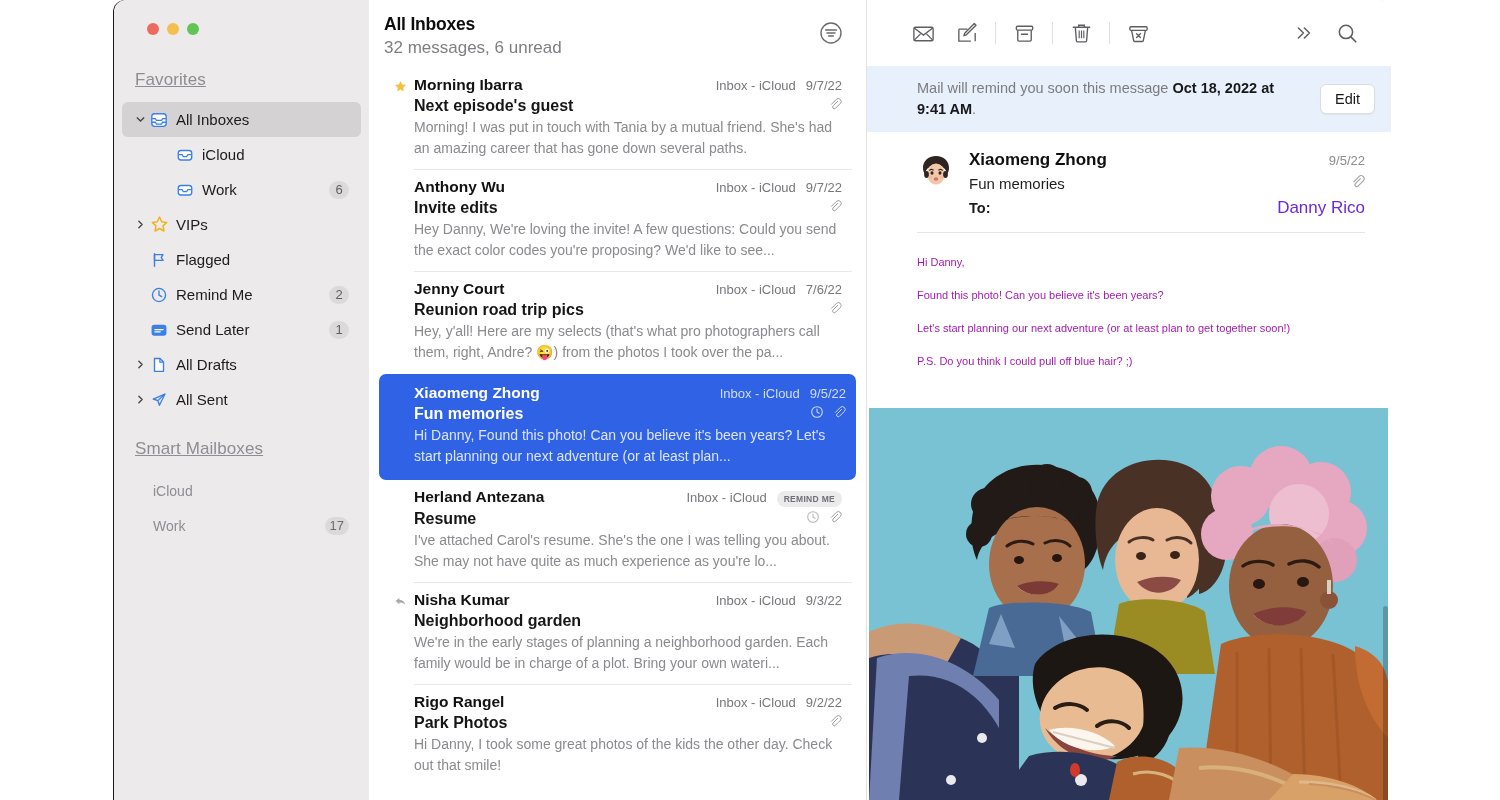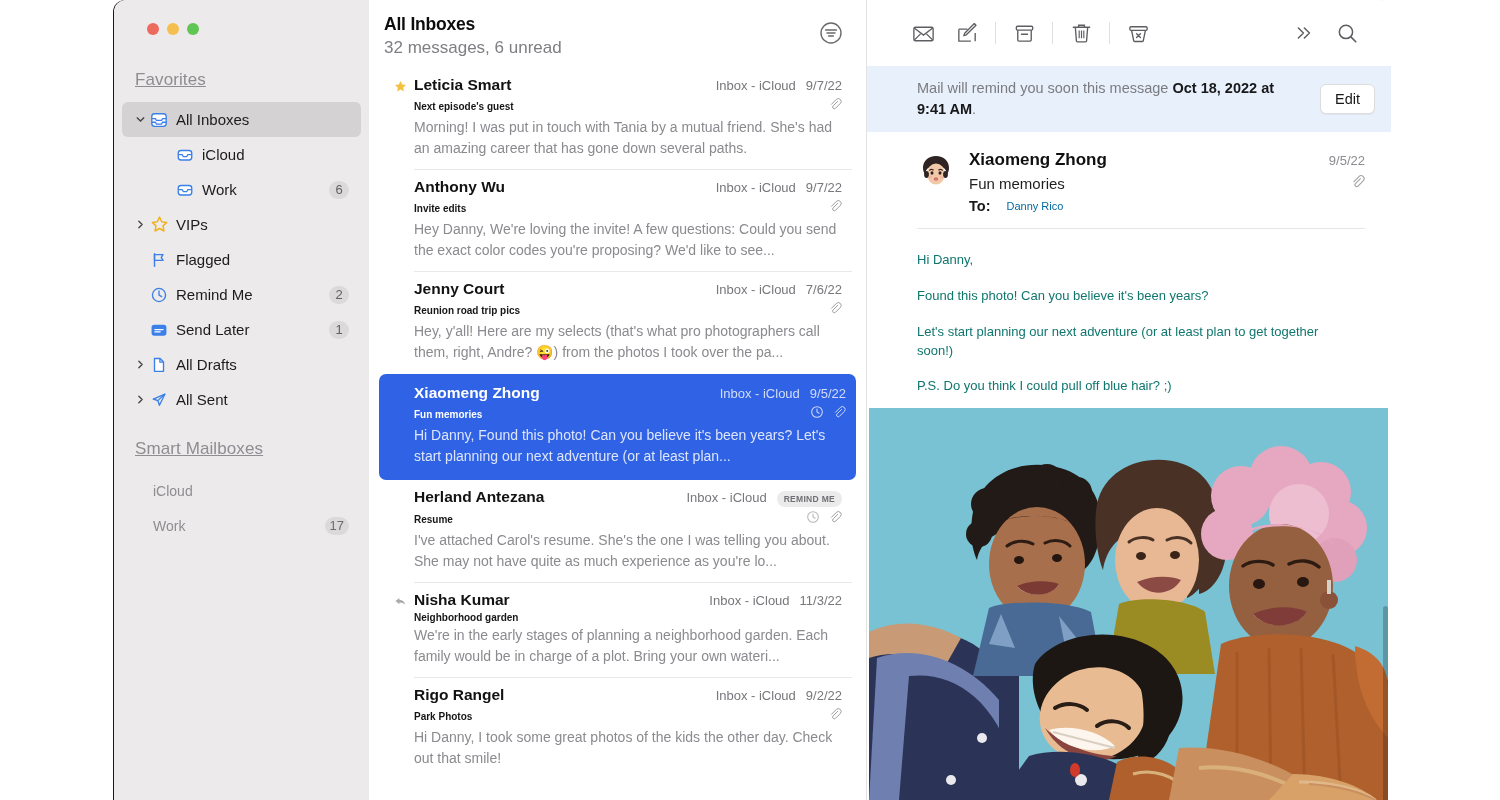--- a/index.html
+++ b/index.html
@@ -97,21 +97,21 @@
   }
   .msg.selected::before, .msg.selected + .msg::before { background: transparent; }
   .msg-row1 { display: flex; align-items: baseline; }
   .msg-from {
     font-size: 15.5px; font-weight: bold; color: #121212;
     flex: 1; white-space: nowrap; overflow: hidden;
   }
   .msg-box { font-size: 13px; color: #77777c; margin-right: 10px; white-space: nowrap; }
   .msg-date { font-size: 13px; color: #77777c; white-space: nowrap; }
   .msg-row2 { display: flex; align-items: center; margin-top: 3px; }
-  .msg-subj { font-size: 10px; font-weight: bold; color: #161616; flex: 1; }
+  .msg-subj { font-size: 16px; font-weight: bold; color: #161616; flex: 1; }
   .msg-icons { display: flex; align-items: center; gap: 8px; }
   .msg-prev {
     font-size: 14px; color: #8a8a8f; line-height: 1.5;
     margin-top: 2px; max-height: 42px; overflow: hidden;
   }
   .msg.selected .msg-from, .msg.selected .msg-subj { color: #ffffff; }
   .msg.selected .msg-box, .msg.selected .msg-date { color: #d3ddfa; }
   .msg.selected .msg-prev { color: #dde5fc; }
   .lead-ico {
     position: absolute; left: 10px; top: 11px;
@@ -155,25 +155,25 @@
     width: 38px; height: 38px; border-radius: 50%;
     flex: none; margin-right: 14px; overflow: hidden; margin-top: 2px;
   }
   .mhead-body { flex: 1; }
   .mh-r1 { display: flex; align-items: baseline; }
   .mh-name { font-size: 17px; font-weight: bold; color: #101012; flex: 1; }
   .mh-date { font-size: 13px; color: #8b8b90; }
   .mh-subj { font-size: 15px; color: #1e1e20; margin-top: 5px; }
   .mh-r3 { display: flex; align-items: center; margin-top: 5px; }
   .mh-to-lbl { font-size: 14.5px; font-weight: bold; color: #1a1a1c; margin-right: 16px; }
-  .mh-to-val { font-size: 11px; color: #0369a1; flex: 1; }
+  .mh-to-val { font-size: 17px; color: #6d28d9; flex: 1; text-align: right; }
   .mh-clip { margin-top: -14px; }
   .hr-line { height: 1px; background: #e6e6e6; margin: 14px 26px 0 50px; }
   .mbody { padding: 22px 40px 0 50px; }
-  .mbody p { font-size: 13px; color: #0f766e; line-height: 1.45; margin-bottom: 17px; max-width: 430px; }
+  .mbody p { font-size: 11px; color: #a21caf; line-height: 1.45; margin-bottom: 17px; max-width: 430px; }
 
   .photo {
     position: absolute; left: 0; right: 0; top: 406px; bottom: 0;
     margin: 0 0 0 0;
   }
   .photo-inner {
     position: absolute; left: 2px; top: 2px; width: 519px; height: 392px;
     overflow: hidden; background: #79c2d3;
   }
   .scrollbar {
@@ -344,21 +344,21 @@
 
     <div class="msgs">
 
       <div class="msg">
         <span class="lead-ico">
           <svg width="15" height="15" viewBox="0 0 20 20">
               <path d="M10 2.6l2.2 4.7 5.1.6-3.8 3.6 1 5.1L10 14l-4.5 2.6 1-5.1-3.8-3.6 5.1-.6z" fill="#f3c040"></path>
             </svg>
         </span>
         <div class="msg-row1">
-          <span class="msg-from">Leticia Smart</span>
+          <span class="msg-from">Morning Ibarra</span>
           <span class="msg-box">Inbox - iCloud</span>
           <span class="msg-date">9/7/22</span>
         </div>
         <div class="msg-row2">
           <span class="msg-subj">Next episode's guest</span>
           <span class="msg-icons">
             <span>
               <svg width="14" height="14" viewBox="0 0 20 20">
                   <path d="M13.8 6.2 7.3 12.7a2.4 2.4 0 0 0 3.4 3.4l6.9-6.9a4 4 0 0 0-5.7-5.7L5 10.4" stroke="#9b9ba0" stroke-width="1.4" fill="none" stroke-linecap="round"></path>
                 </svg>
@@ -458,21 +458,21 @@
 
       <div class="msg">
         <span class="lead-ico">
           <svg width="15" height="15" viewBox="0 0 20 20">
               <path d="M8.5 5.2 3.4 9.4l5.1 4.2v-2.4c3.6 0 6 1 7.8 3.2-.7-3.9-3.3-6.3-7.8-6.6z" fill="#a8a8ad"></path>
             </svg>
         </span>
         <div class="msg-row1">
           <span class="msg-from">Nisha Kumar</span>
           <span class="msg-box">Inbox - iCloud</span>
-          <span class="msg-date">11/3/22</span>
+          <span class="msg-date">9/3/22</span>
         </div>
         <div class="msg-row2">
           <span class="msg-subj">Neighborhood garden</span>
         </div>
         <div class="msg-prev">We're in the early stages of planning a neighborhood garden. Each family would be in charge of a plot. Bring your own wateri...</div>
       </div>
 
       <div class="msg">
         <div class="msg-row1">
           <span class="msg-from">Rigo Rangel</span>

